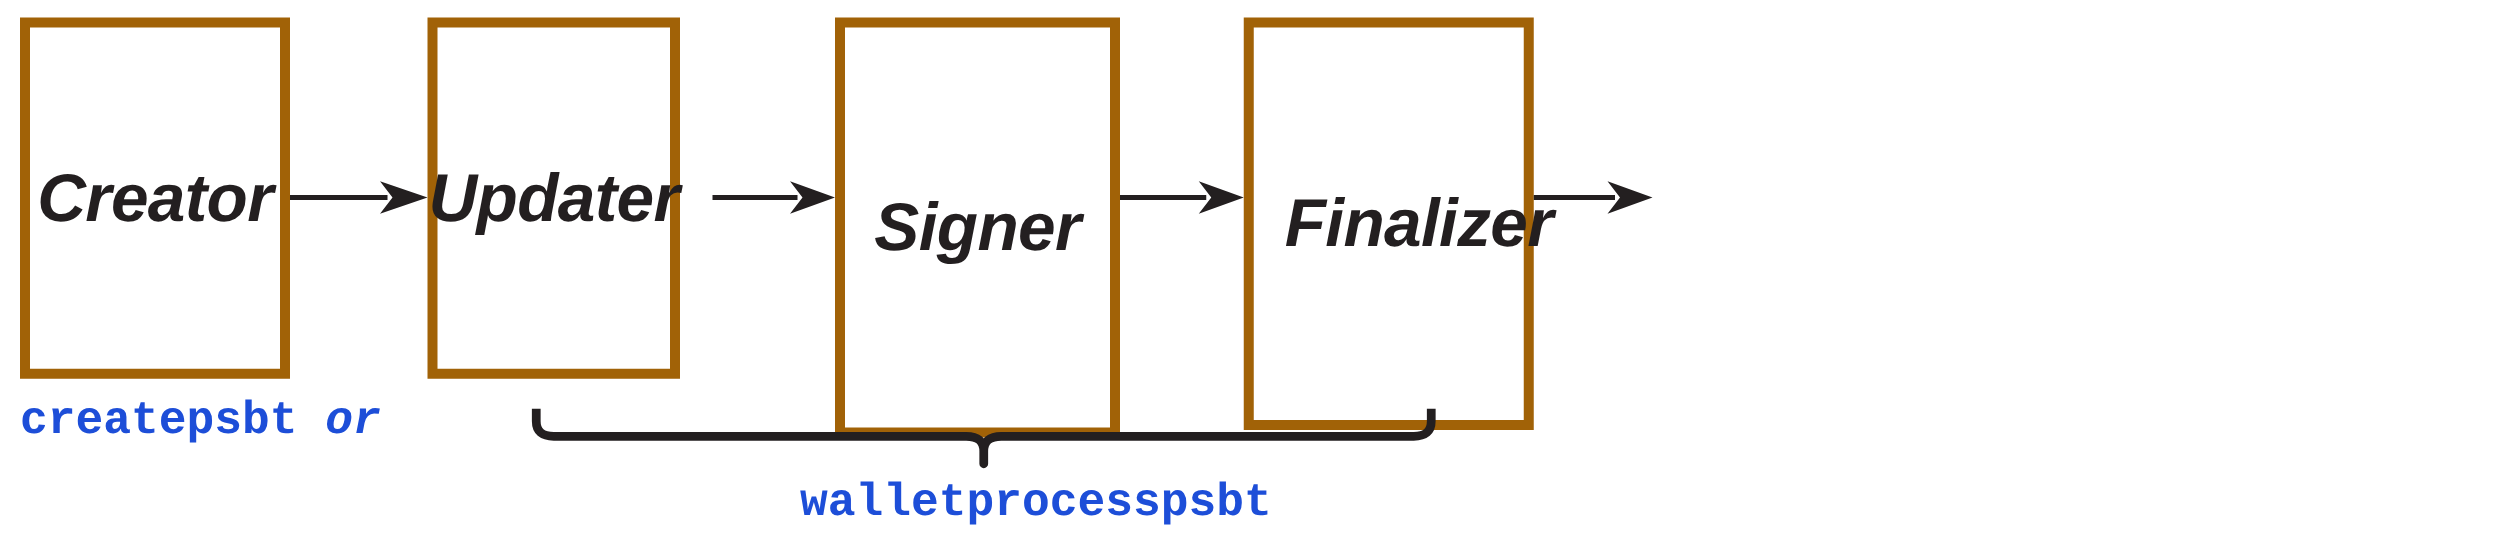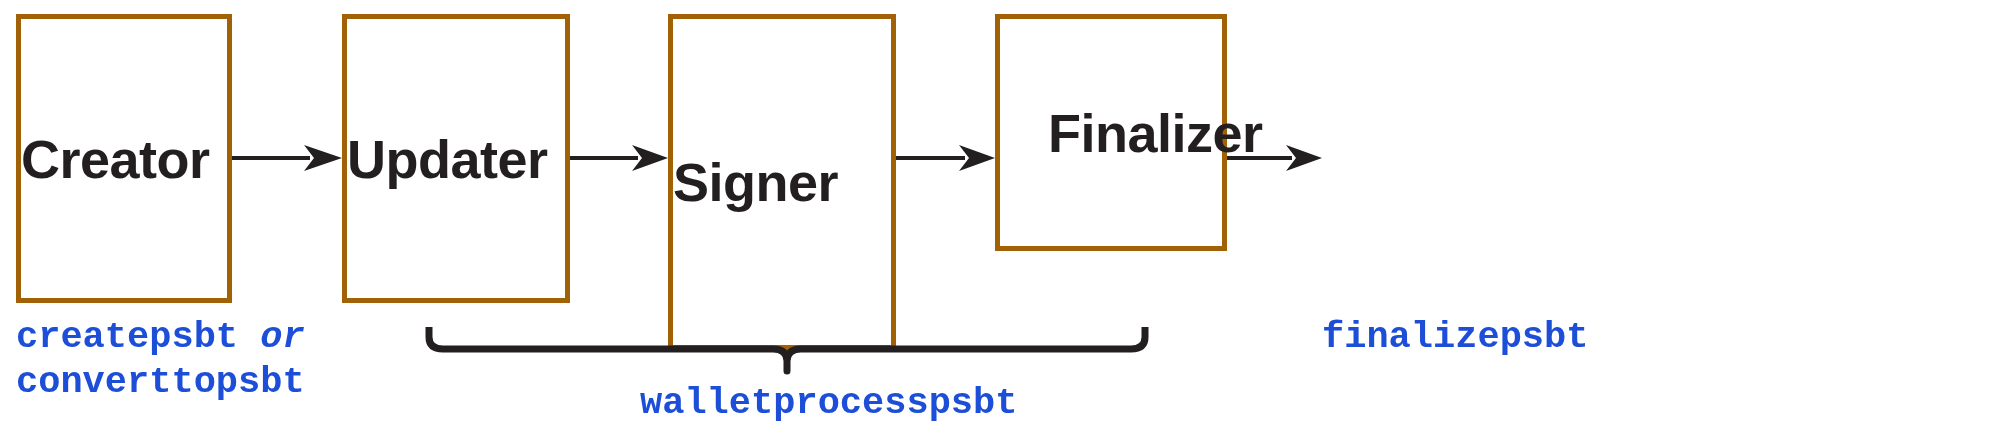--- a/index.html
+++ b/index.html
@@ -7,23 +7,25 @@
     position:relative;
     width:2000px;height:429px;
     background:#ffffff;
     overflow:hidden;
     font-family:"Liberation Sans", sans-serif;
   }
   .box{
     position:absolute;
     box-sizing:border-box;
     background:#ffffff;
-    border:5px solid #a16207;
+    border:8px solid #a16207;
     display:flex;
     align-items:center;
+    justify-content:center;
+    font-style:italic;
   }
   .box-label{
     font-family:"Liberation Sans", sans-serif;
     font-weight:bold;
     font-size:54px;
     line-height:1;
     color:#231f20;
     letter-spacing:-0.5px;
     white-space:nowrap;
   }
@@ -42,29 +44,29 @@
 </style>
 </head>
 <body>
 
 <div id="stage">
 
   <div class="box" style="left:16px;top:14px;width:216px;height:289px;">
     <span class="box-label">Creator</span>
   </div>
 
-  <div class="box" style="left:342px;top:14px;width:228px;height:289px;">
+  <div class="box" style="left:342px;top:14px;width:202px;height:289px;">
     <span class="box-label">Updater</span>
   </div>
 
   <div class="box" style="left:668px;top:14px;width:228px;height:336px;">
     <span class="box-label">Signer</span>
   </div>
 
-  <div class="box" style="left:995px;top:14px;width:232px;height:237px;padding-left:48px;">
+  <div class="box" style="left:995px;top:14px;width:232px;height:330px;padding-left:48px;">
     <span class="box-label">Finalizer</span>
   </div>
 
 
   <svg class="arrow-svg" style="left:232px;top:140px;" width="110" height="36" viewBox="0 0 110 36">
     <line x1="0" y1="18" x2="78" y2="18" stroke="#231f20" stroke-width="4"></line>
     <path d="M 72 5 L 110 18 L 72 31 L 82 18 Z" fill="#231f20"></path>
   </svg>
 
   <svg class="arrow-svg" style="left:570px;top:140px;" width="98" height="36" viewBox="0 0 98 36">
@@ -94,26 +96,20 @@
              L 706 24
              Q 720 24 720 12
              L 720 2" fill="none" stroke="#231f20" stroke-width="7" stroke-linecap="butt" stroke-linejoin="round"></path>
   </svg>
 
   <div class="caption" style="left:16px;top:315px;">
     <div>
       <span>createpsbt</span>
       <span class="italic">or</span>
     </div>
-    <div>
-      <span>converttopsbt</span>
-    </div>
   </div>
 
   <div class="caption" style="left:640px;top:381px;width:710px;text-align:left;">
     <span>walletprocesspsbt</span>
   </div>
 
-  <div class="caption" style="left:1322px;top:315px;width:238px;text-align:center;">
-    <span>finalizepsbt</span>
-  </div>
 
 </div>
 
 </body></html>

